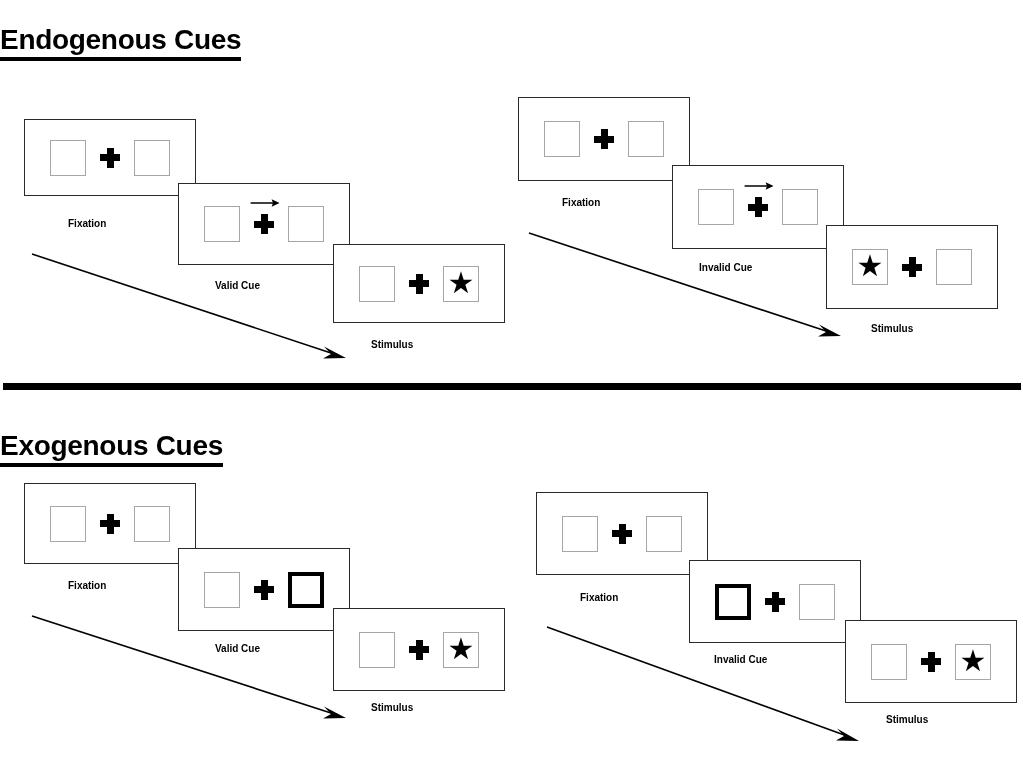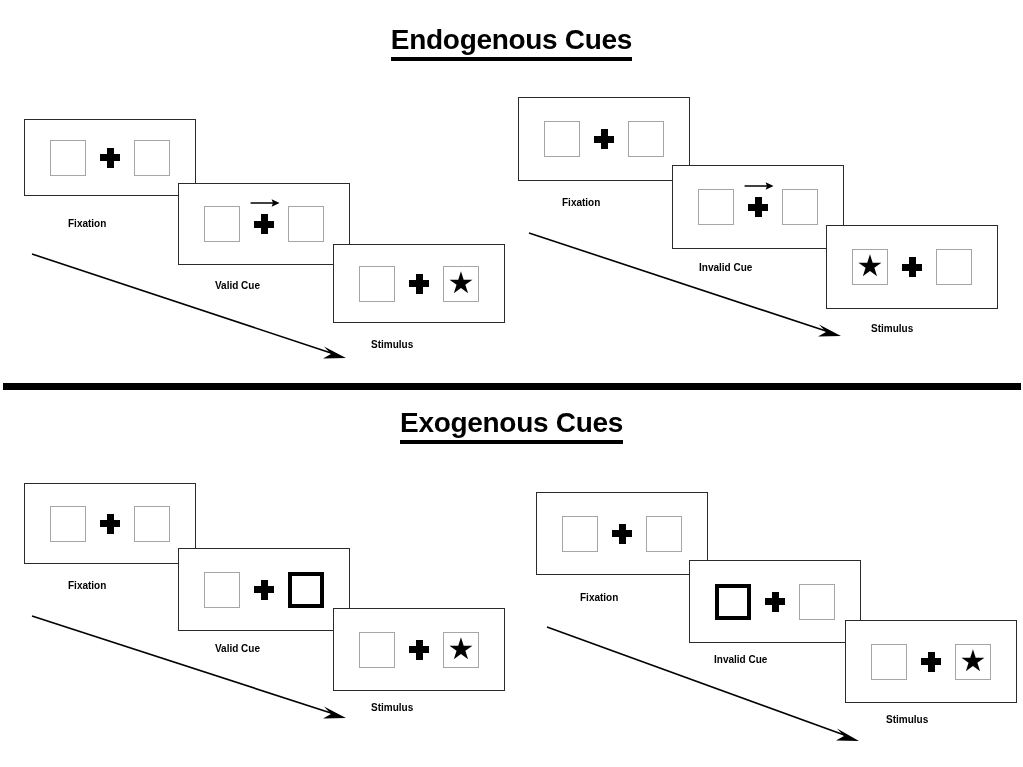--- a/index.html
+++ b/index.html
@@ -21,32 +21,32 @@
     position: absolute;
     left: 0; top: 0;
     width: 1023px;
     height: 767px;
   }
 
   
   .section-title {
     position: absolute;
     width: 1023px;
-    text-align: center;
+    text-align: left;
     font-size: 28px;
     font-weight: bold;
     letter-spacing: -0.3px;
     line-height: 1;
   }
   .section-title span.underlined {
     border-bottom: 4px solid #000;
     padding-bottom: 2px;
   }
   #title-endogenous { top: 26px; }
-  #title-exogenous  { top: 409px; }
+  #title-exogenous  { top: 432px; }
 
   
   .divider-bar {
     position: absolute;
     left: 3px;
     top: 383px;
     width: 1018px;
     height: 7px;
     background: #000000;
   }

